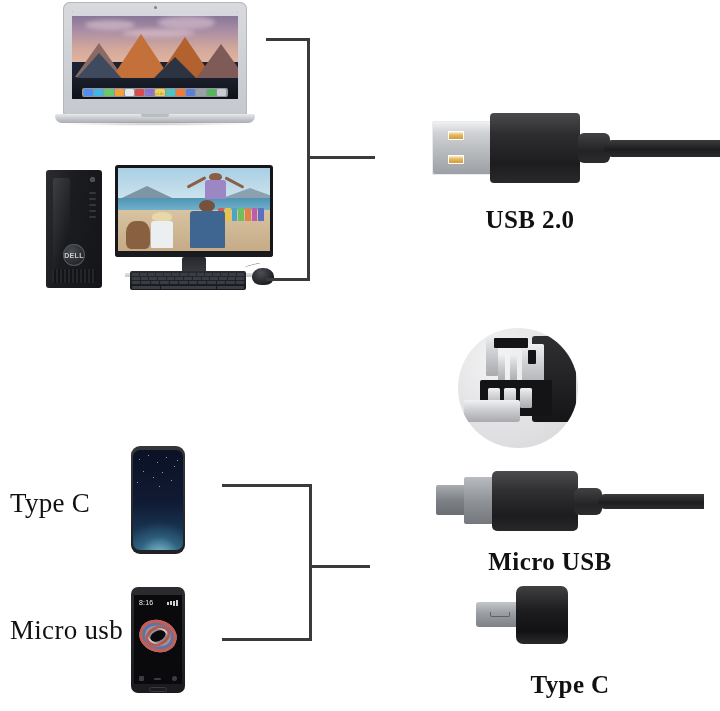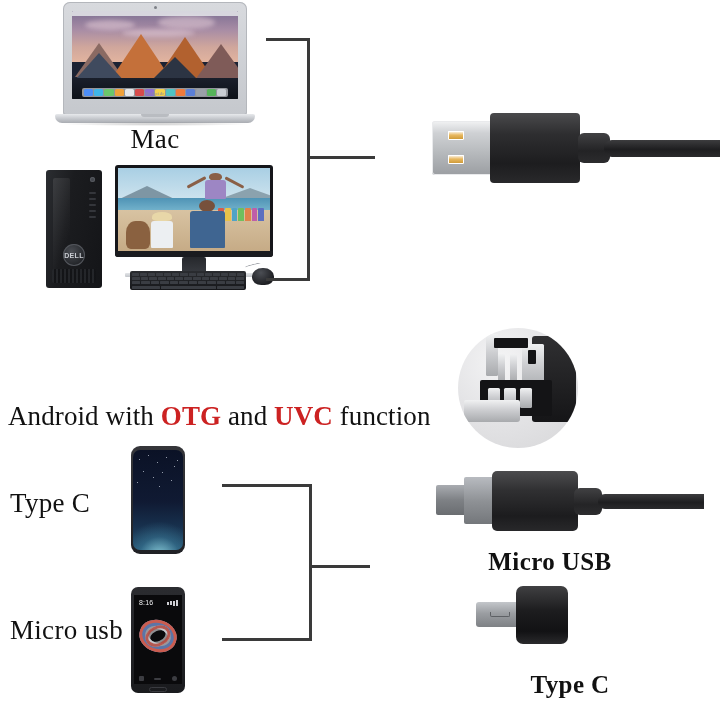--- a/index.html
+++ b/index.html
@@ -455,21 +455,20 @@
             <span style="background:#c9cdd3;"></span>
         </div>
         <div class="mac-brand">MacBook Air</div>
       </div>
     </div>
     <div class="mac-base"></div>
     <div class="mac-notch"></div>
     <div class="mac-shadow"></div>
   </div>
 
-  <div class="label label-mac abs" style="left:0; top:126px; width:310px; text-align:center;">Mac</div>
 
   <div class="abs" style="left:40px; top:160px; width:250px; height:130px;">
 
     <div class="tower" style="left:6px; top:10px;">
       <div class="tower-strip"></div>
       <div class="tower-btn"></div>
       <div class="tower-ports">
         <i></i>
           <i></i>
           <i></i>
@@ -592,20 +591,21 @@
   <div class="usb-a abs" style="left:432px; top:113px; width:292px; height:72px;">
     <div class="usba-tongue">
       <div class="usba-pin" style="top:10px;"></div>
       <div class="usba-pin" style="top:34px;"></div>
     </div>
     <div class="usba-body"></div>
     <div class="usba-neck"></div>
     <div class="usba-cable"></div>
   </div>
 
+  <div class="label label-usb20 abs" style="left:400px; top:207px; width:260px; text-align:center;">USB 2.0</div>
 
   <div class="otg-circle abs" style="left:458px; top:328px;">
     <div class="otg-blackblock" style="left:74px; top:8px; width:44px; height:86px;"></div>
     <div class="otg-silver" style="left:64px; top:16px; width:22px; height:46px;"></div>
     <div class="otg-dark" style="left:70px; top:22px; width:8px; height:14px;"></div>
     <div class="otg-silver" style="left:28px; top:6px; width:12px; height:42px;"></div>
     <div class="otg-dark" style="left:36px; top:10px; width:34px; height:10px;"></div>
     <div class="otg-silver" style="left:40px; top:26px; width:7px; height:28px;"></div>
     <div class="otg-silver" style="left:52px; top:26px; width:7px; height:28px;"></div>
     <div class="otg-dark" style="left:22px; top:52px; width:72px; height:36px; border-radius:2px;"></div>
@@ -626,23 +626,20 @@
   <div class="label label-microusb abs" style="left:420px; top:549px; width:260px; text-align:center;">Micro USB</div>
 
   <div class="tc-adapter abs" style="left:476px; top:586px; width:96px; height:60px;">
     <div class="tc-plug"></div>
     <div class="tc-plug-notch"></div>
     <div class="tc-body"></div>
   </div>
 
   <div class="label label-typec-br abs" style="left:440px; top:672px; width:260px; text-align:center;">Type C</div>
 
-  <div class="label headline abs" style="left:8px; top:403px;">
-    <span>Android with </span><span class="hl">OTG</span><span> and </span><span class="hl">UVC</span><span> function</span>
-  </div>
 
   <div class="phone phone-s8 abs" style="left:131px; top:446px;">
     <div class="scr">
       <div class="s8-stars">
         <i style="left:12%; top:14%;"></i>
           <i style="left:30%; top:8%;"></i>
         <i style="left:48%; top:20%;"></i>
           <i style="left:66%; top:12%;"></i>
         <i style="left:82%; top:26%;"></i>
           <i style="left:20%; top:34%;"></i>

